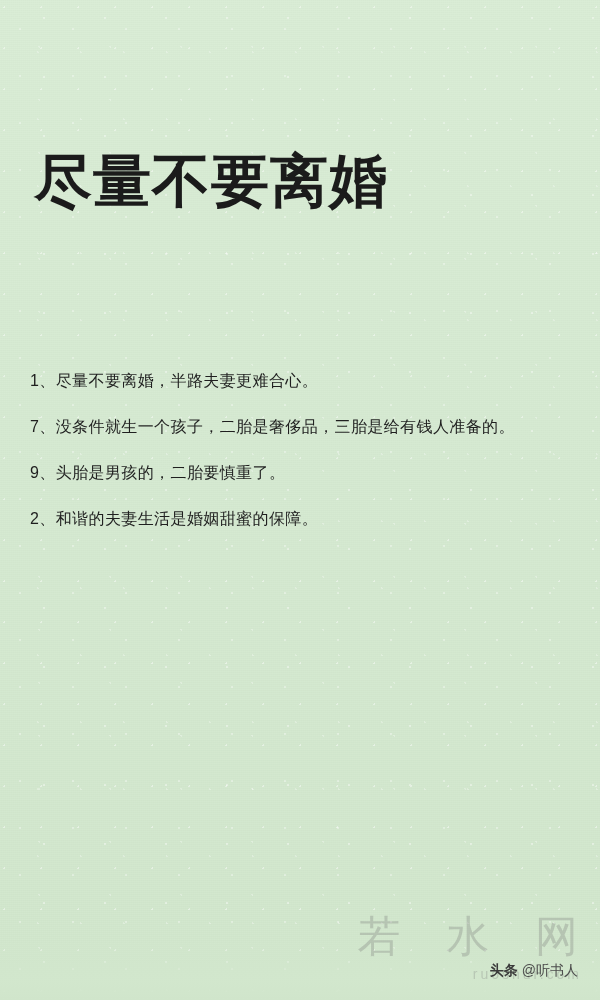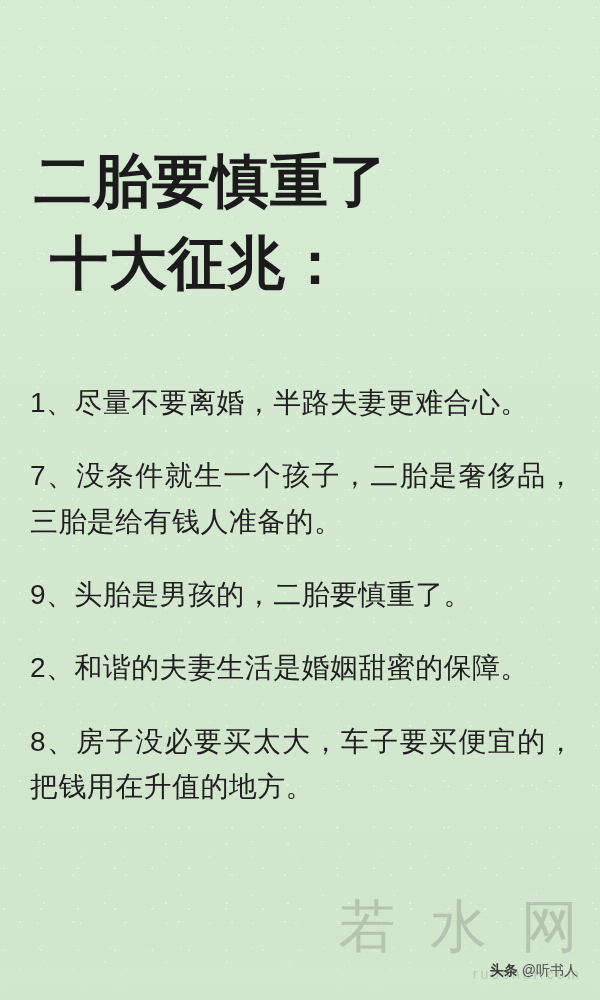--- a/index.html
+++ b/index.html
@@ -59,34 +59,34 @@
   }
   .items {
     position: absolute;
     left: 30px;
     top: 352px;
     width: 545px;
     z-index: 3;
   }
   .item {
     color: #1f1f1f;
-    font-size: 28px;
+    font-size: 16px;
     line-height: 1.62;
     letter-spacing: 0.4px;
     margin-bottom: 20px;
     text-align: justify;
   }
   .watermark-big {
     position: absolute;
     right: 12px;
     bottom: 34px;
-    font-size: 57px;
+    font-size: 43px;
     letter-spacing: 10px;
     color: rgba(120,120,120,0.30);
-    font-family: Liberation Serif, serif;
+    font-family: Liberation Mono, monospace;
     font-weight: 400;
     z-index: 4;
     pointer-events: none;
   }
   .watermark-sub {
     position: absolute;
     right: 18px;
     bottom: 18px;
     font-size: 14px;
     letter-spacing: 3px;
@@ -120,30 +120,28 @@
     z-index: 2;
     pointer-events: none;
   }
 </style>
 </head>
 <body>
 
 <div id="page">
 
   <div class="title">
-    <span class="line line1">二胎要慎重了</span>
-    <span class="line line2">十大征兆：</span>
+    <span class="line line1">尽量不要离婚</span>
   </div>
 
   <div class="items">
     <p class="item">1、尽量不要离婚，半路夫妻更难合心。</p>
     <p class="item">7、没条件就生一个孩子，二胎是奢侈品，三胎是给有钱人准备的。</p>
     <p class="item">9、头胎是男孩的，二胎要慎重了。</p>
     <p class="item">2、和谐的夫妻生活是婚姻甜蜜的保障。</p>
-    <p class="item">8、房子没必要买太大，车子要买便宜的，把钱用在升值的地方。</p>
   </div>
 
   <div class="fade-bottom"></div>
 
   <div class="watermark-big">若 水 网</div>
   <div class="watermark-sub">ruoshui.com</div>
 
   <div class="source">
     <span class="tt">头条</span>
     <span>@听书人</span>

